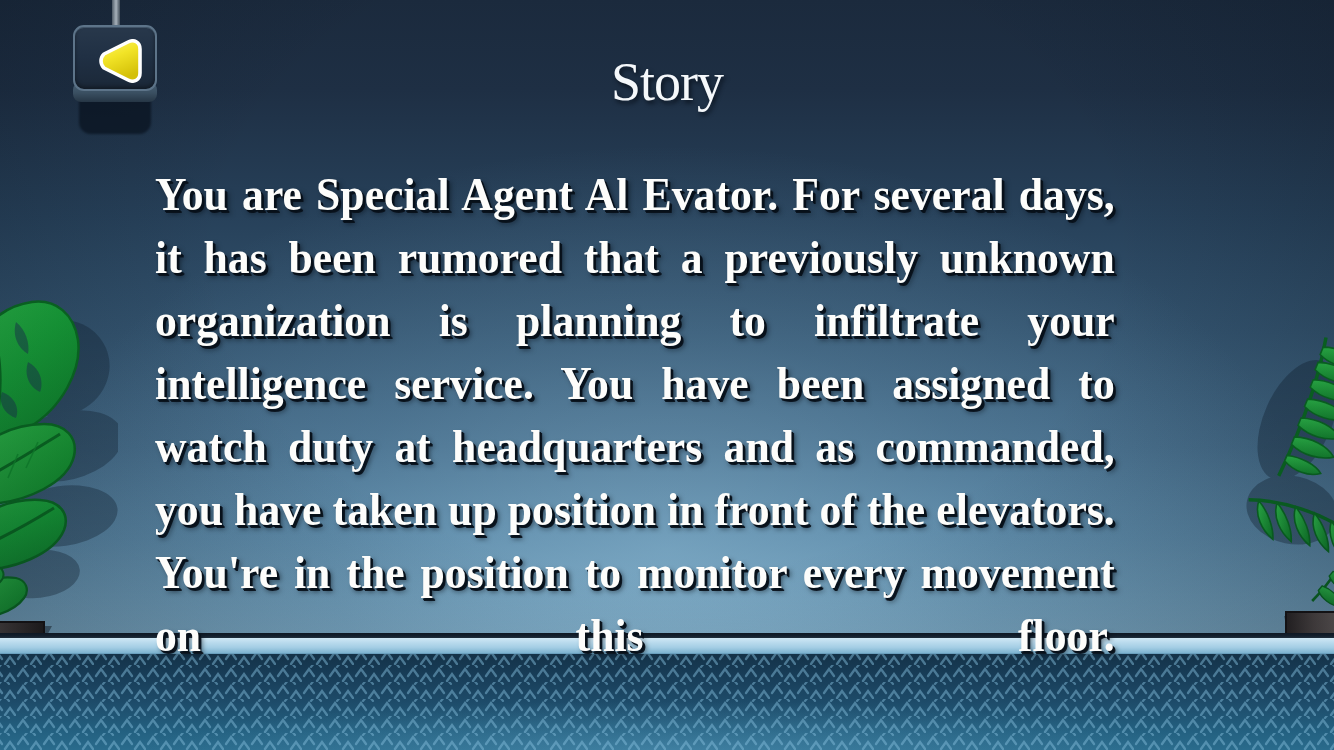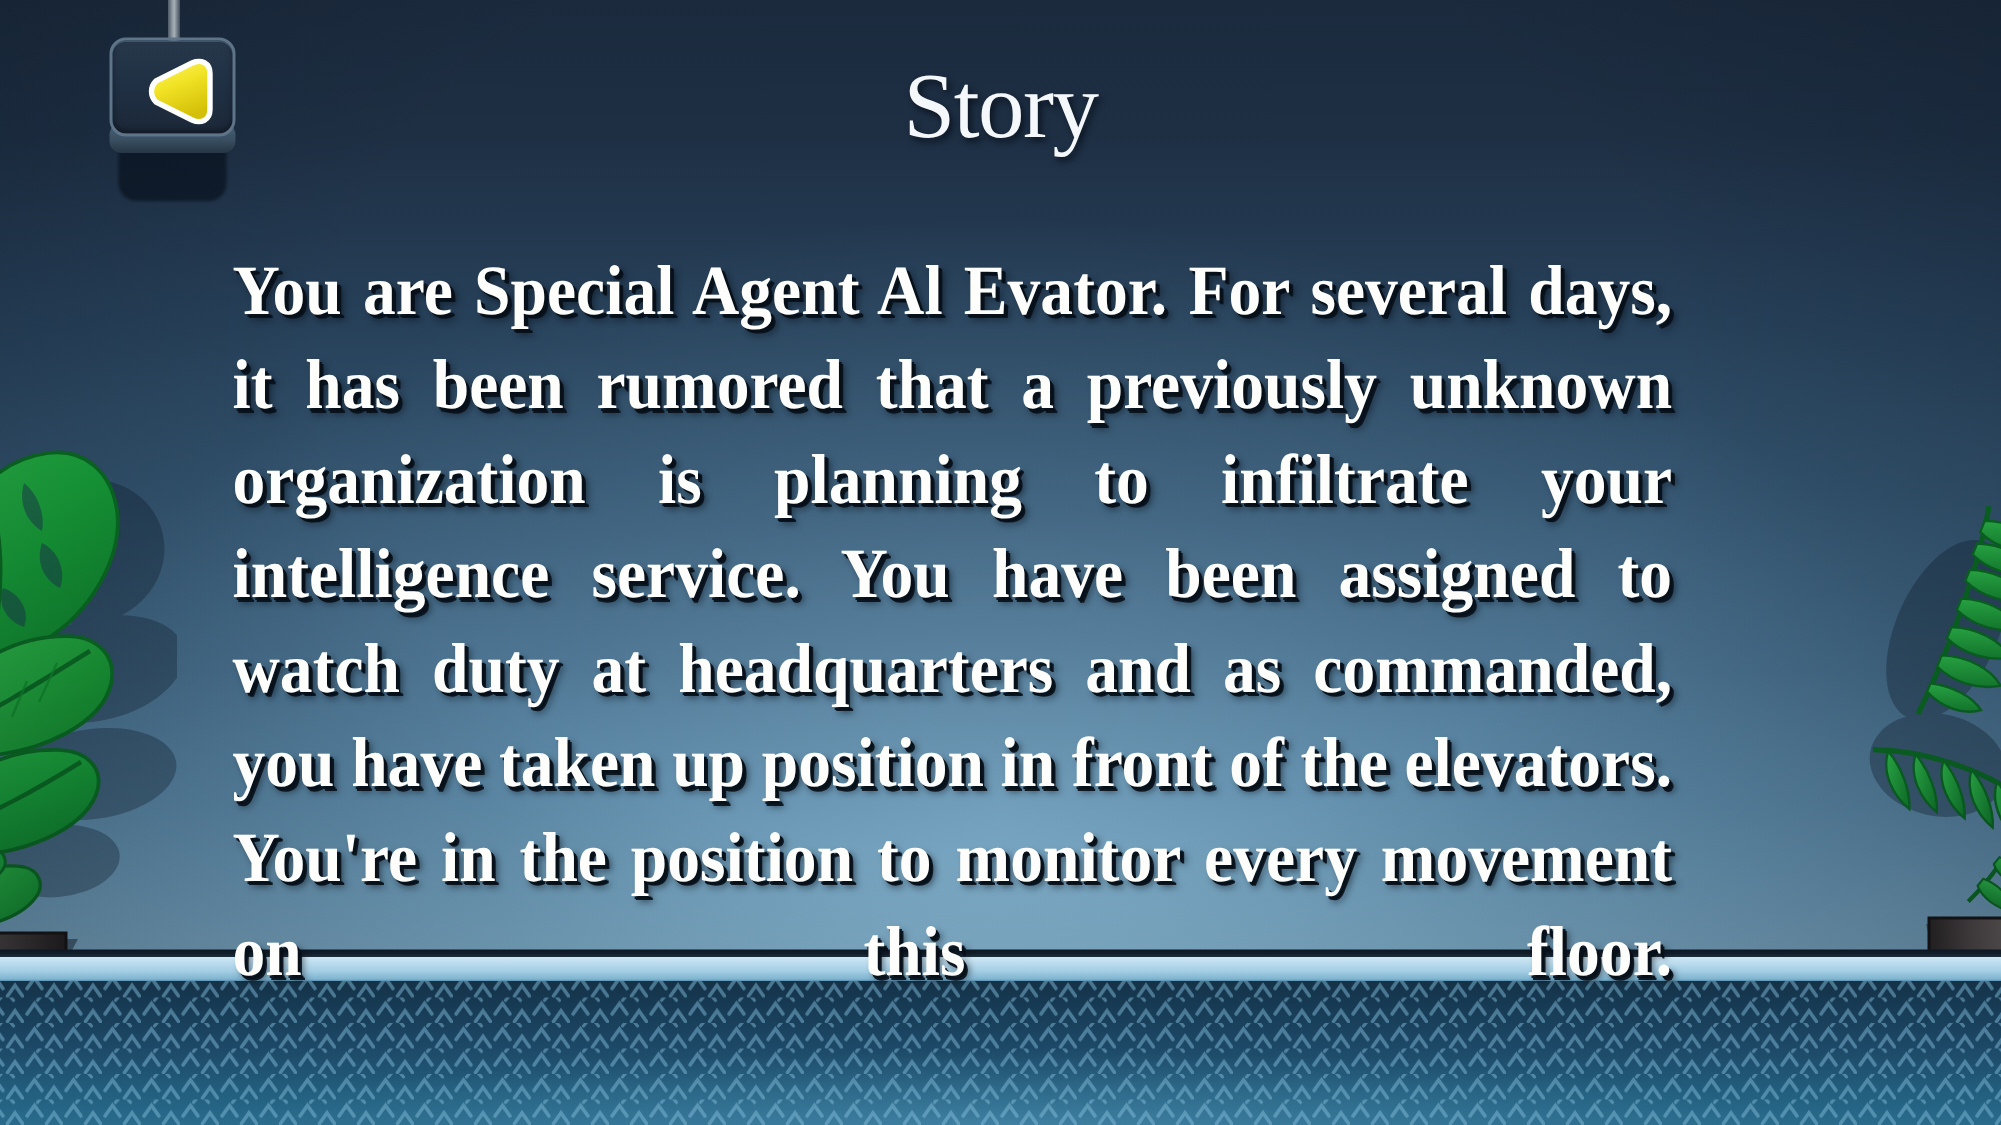--- a/index.html
+++ b/index.html
@@ -149,25 +149,25 @@
   }
   .plant-right {
     position: absolute;
     left: 1246px; top: 330px;
     width: 106px; height: 310px;
   }
 
   
   .title {
     position: absolute;
-    left: 0; top: 28px;
+    left: 0; top: 39px;
     width: 1334px;
     text-align: center;
     font-family: "Liberation Serif", serif;
-    font-size: 62px;
+    font-size: 54px;
     line-height: 86px;
     font-weight: 400;
     color: #f5f8fb;
     letter-spacing: -1px;
     text-shadow: 2px 3px 4px rgba(5,12,22,0.75);
   }
 
   
   .story-body {
     position: absolute;

